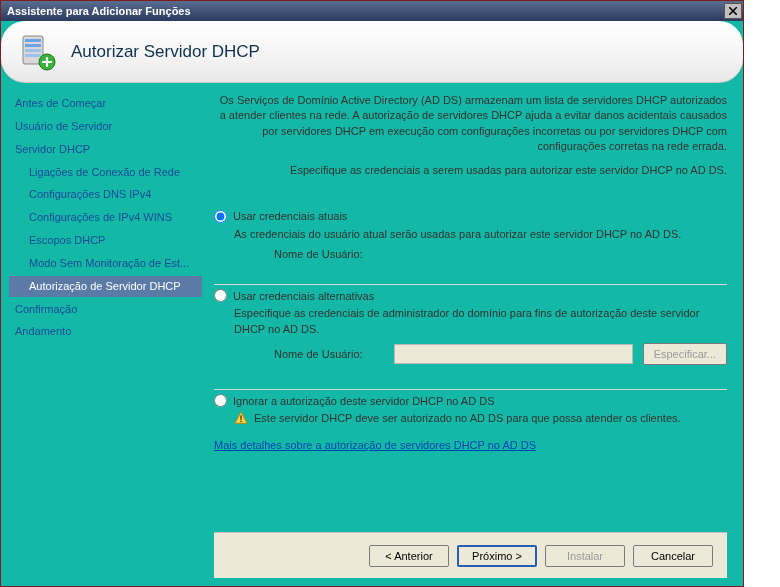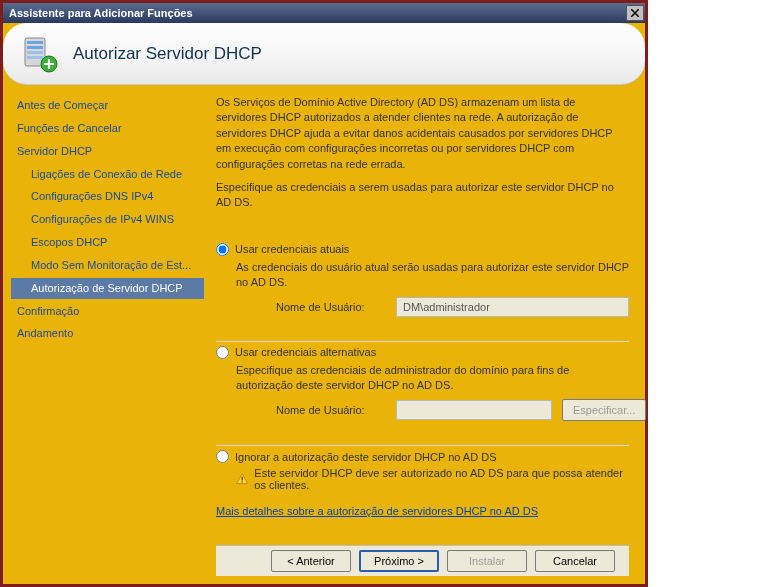--- a/index.html
+++ b/index.html
@@ -1,40 +1,40 @@
 <!DOCTYPE html>
 <html><head>
 <meta charset="utf-8">
 <style>
   * { box-sizing: border-box; }
   html, body { margin: 0; padding: 0; font-family: Tahoma, "Segoe UI", Arial, sans-serif; font-size: 11px; color: #333; }
   body { background: #fff; width: 780px; height: 587px; overflow: hidden; }
 
-  .window { width: 648px; height: 587px; background: #eab308; display: flex; flex-direction: column; border: 3px solid #7f1d1d; }
+  .window { width: 744px; height: 587px; background: #14b8a6; display: flex; flex-direction: column; border: 1px solid #7f1d1d; }
 
   
   .title-bar { height: 20px; background: linear-gradient(#5a6d8f, #2a3a5f); display: flex; align-items: center; justify-content: space-between; padding: 0 0 0 6px; color: #fff; font-weight: bold; }
   .title-bar .title-text { font-size: 11px; }
   .title-bar .close { width: 18px; height: 16px; background: #c0c0c0; color: #000; display: flex; align-items: center; justify-content: center; border: 1px solid #555; margin-right: 1px; font-family: Arial; font-size: 11px; font-weight: bold; cursor: default; }
 
   
   .header { height: 62px; background: linear-gradient(#fff 0%, #f4f4f4 60%, #e8e8e8 100%); border-bottom: 1px solid #c9c9c9; display: flex; align-items: center; padding: 0 16px; gap: 14px; border-radius: 24px; }
   .header svg { width: 40px; height: 40px; flex-shrink: 0; }
   .header .page-title { font-size: 17px; color: #10304f; }
 
   
   .body { flex: 1; display: flex; min-height: 0; }
 
   .sidebar { width: 205px; padding: 10px 4px 10px 8px; display: flex; flex-direction: column; gap: 2px; }
   .sidebar .item { padding: 3px 6px; color: #1a4b9b; cursor: default; line-height: 1.35; }
   .sidebar .sub { padding-left: 20px; }
   .sidebar .active { background: #5b7aa5; color: #fff; }
 
   .content { flex: 1; padding: 10px 16px 8px 8px; display: flex; flex-direction: column; font-size: 11px; color: #333; min-width: 0; }
-  .content p { margin: 0 0 8px 0; line-height: 1.4; }
+  .content p { margin: 0 0 8px 0; line-height: 1.4; text-align: right; }
   .content .option-group { border-top: 1px solid #d8d8d8; margin-top: 24px; padding-top: 4px; }
   .content .option-group.first { border-top: none; margin-top: 24px; padding-top: 0; }
 
   .radio-row { display: flex; align-items: center; gap: 6px; margin-bottom: 4px; }
   .radio-row input[type="radio"] { margin: 0; }
   .desc { margin-left: 20px; margin-bottom: 6px; line-height: 1.4; }
   .form-row { display: flex; align-items: center; gap: 10px; margin: 4px 0 0 20px; padding-left: 40px; }
   .form-row .lbl { min-width: 110px; }
   .form-row .ro-input { flex: 1; height: 20px; border: 1px solid #b8b8b8; background: #ece9d8; padding: 2px 6px; color: #555; font-size: 11px; display: flex; align-items: center; }
   .form-row input[type="text"] { flex: 1; height: 20px; border: 1px solid #b8b8b8; background: #fff; padding: 2px 6px; font-size: 11px; }
@@ -79,21 +79,21 @@
       <circle cx="30" cy="30" r="8" fill="#3cb23c" stroke="#1f7a1f"></circle>
       <path d="M26 30 h8 M30 26 v8" stroke="#fff" stroke-width="2.2" stroke-linecap="round"></path>
     </svg>
     <div class="page-title">Autorizar Servidor DHCP</div>
   </div>
 
   <div class="body">
 
     <div class="sidebar">
       <div class="item"><span>Antes de Começar</span></div>
-      <div class="item"><span>Funções de Cancelar</span></div>
+      <div class="item"><span>Usuário de Servidor</span></div>
       <div class="item"><span>Servidor DHCP</span></div>
       <div class="item sub"><span>Ligações de Conexão de Rede</span></div>
       <div class="item sub"><span>Configurações DNS IPv4</span></div>
       <div class="item sub"><span>Configurações de IPv4 WINS</span></div>
       <div class="item sub"><span>Escopos DHCP</span></div>
       <div class="item sub"><span>Modo Sem Monitoração de Est...</span></div>
       <div class="item sub active"><span>Autorização de Servidor DHCP</span></div>
       <div class="item"><span>Confirmação</span></div>
       <div class="item"><span>Andamento</span></div>
     </div>
@@ -103,21 +103,20 @@
       <p>Especifique as credenciais a serem usadas para autorizar este servidor DHCP no AD DS.</p>
 
       <div class="option-group first">
         <div class="radio-row">
           <input type="radio" name="cred" checked="" style="">
           <span>Usar credenciais atuais</span>
         </div>
         <div class="desc">As credenciais do usuário atual serão usadas para autorizar este servidor DHCP no AD DS.</div>
         <div class="form-row">
           <span class="lbl">Nome de Usuário:</span>
-          <div class="ro-input">DM\administrador</div>
         </div>
       </div>
 
       <div class="option-group">
         <div class="radio-row">
           <input type="radio" name="cred" style="">
           <span>Usar credenciais alternativas</span>
         </div>
         <div class="desc">Especifique as credenciais de administrador do domínio para fins de autorização deste servidor DHCP no AD DS.</div>
         <div class="form-row">

